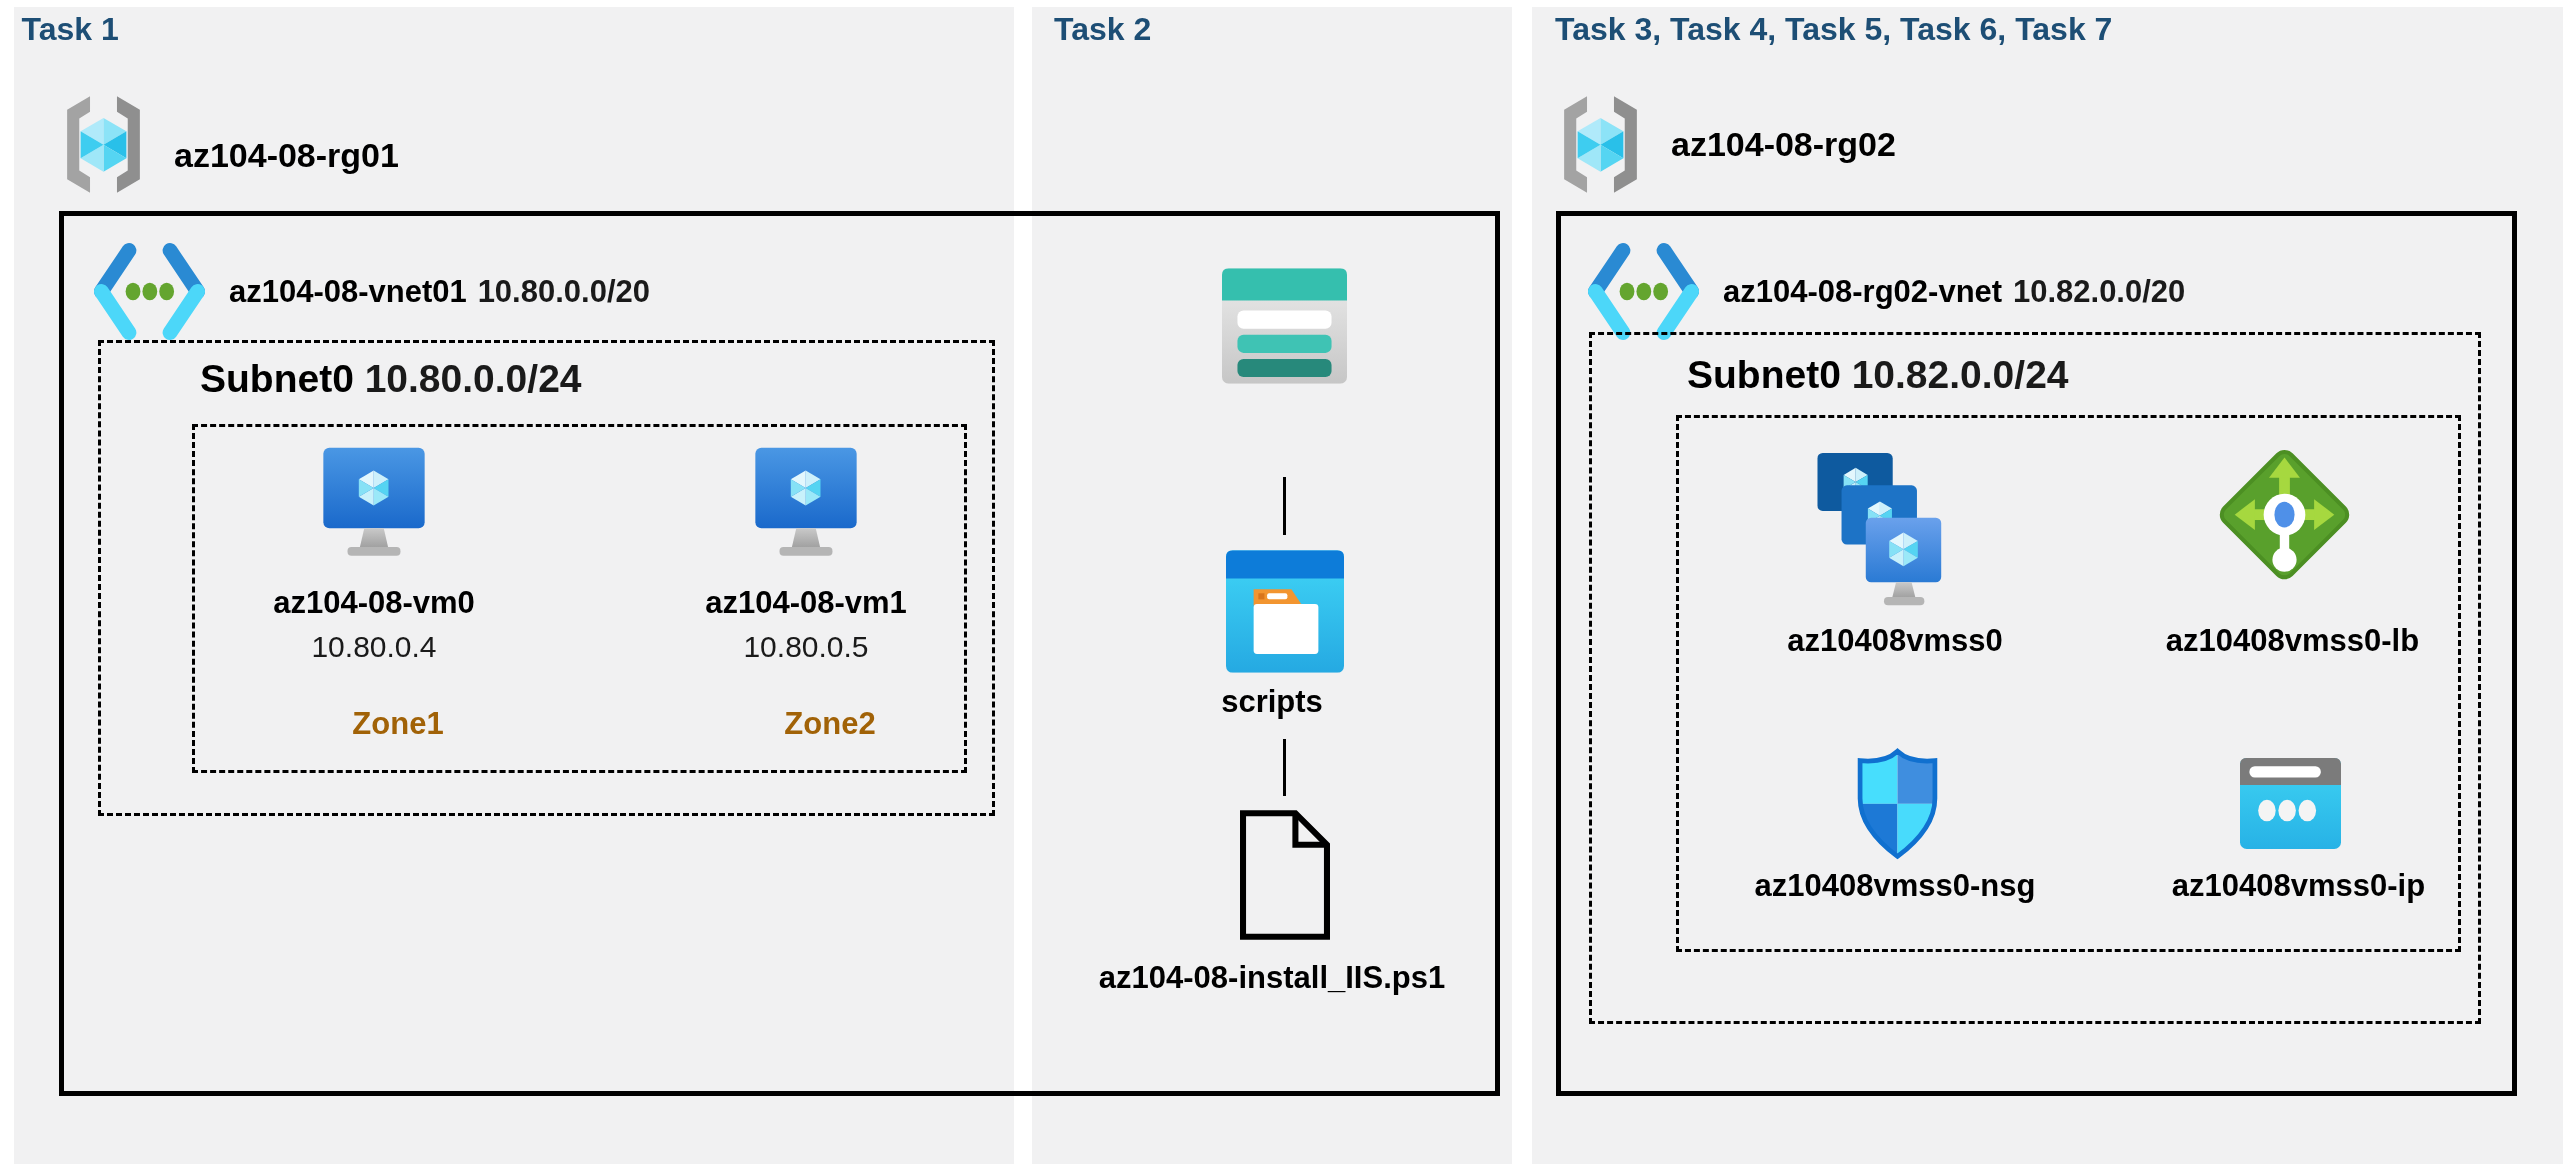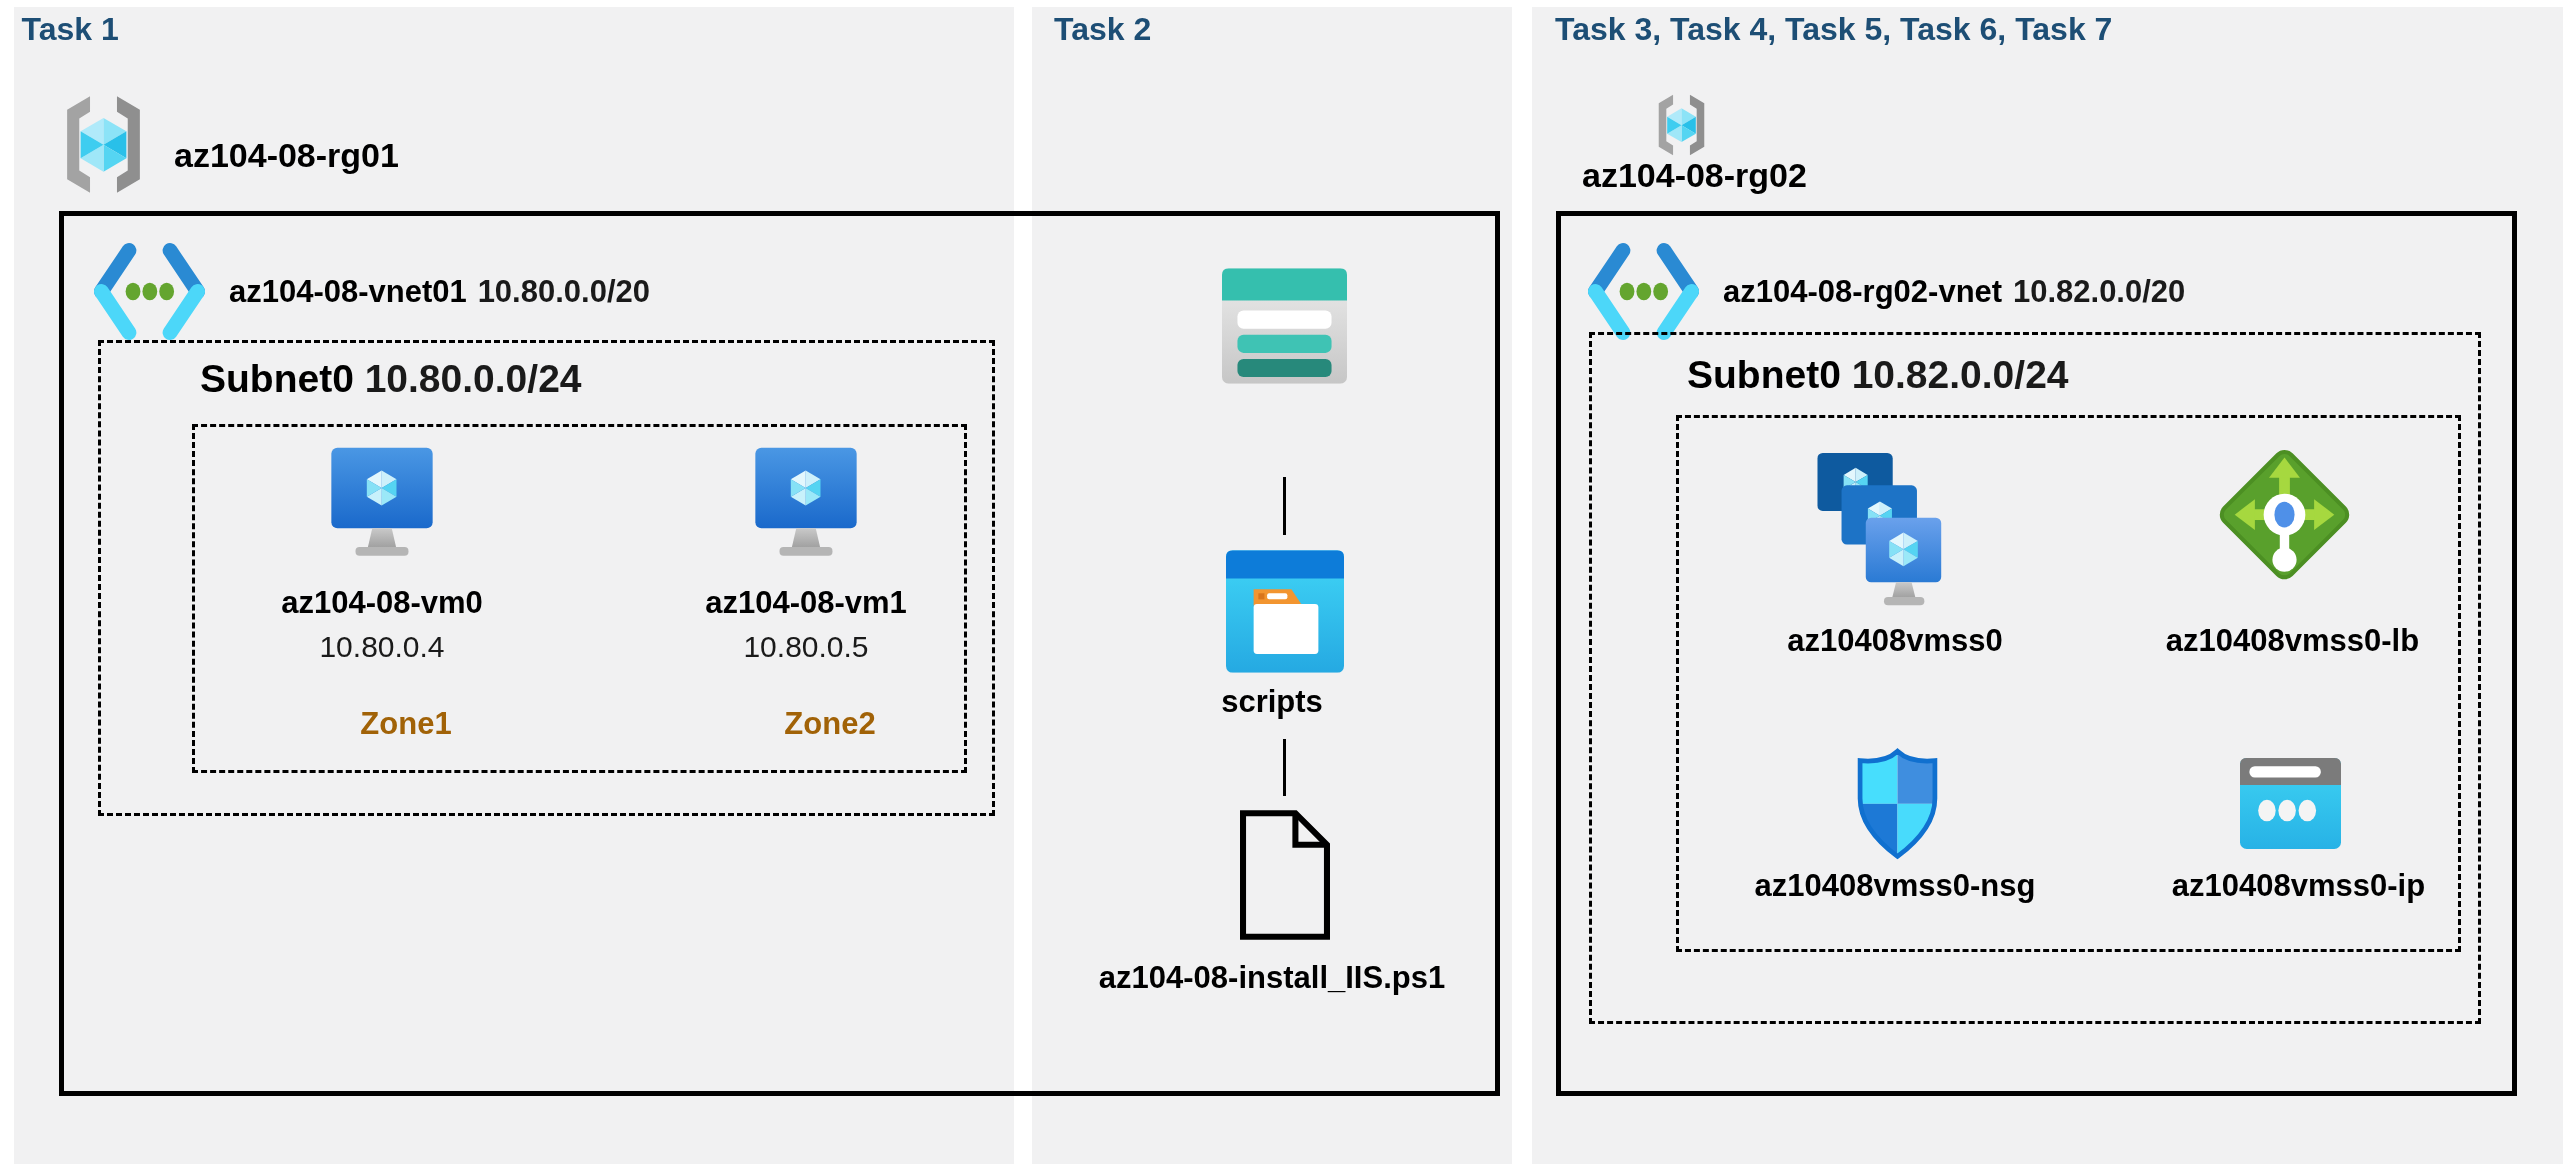--- a/index.html
+++ b/index.html
@@ -175,21 +175,21 @@
   <div class="task-title" style="left:21.6px;">Task 1</div>
   <div class="task-title" style="left:1054px;">Task 2</div>
   <div class="task-title" style="left:1555px;">Task 3, Task 4, Task 5, Task 6, Task 7</div>
 
   <div class="row" style="left:59px;top:94px;height:101px;">
     <svg width="89" height="99" viewBox="0 0 132 147">
         <use href="#sym-rg"></use>
       </svg>
     <span class="name sz50" style="margin-left:26px;margin-top:21px;">az104-08-rg01</span>
   </div>
-  <div class="row" style="left:1556px;top:94px;height:101px;flex-direction:column;">
+  <div class="row" style="left:1556px;top:94px;height:101px;">
     <svg width="89" height="99" viewBox="0 0 132 147">
         <use href="#sym-rg"></use>
       </svg>
     <span class="name sz50" style="margin-left:26px;">az104-08-rg02</span>
   </div>
 
   <div class="solid-box" style="left:59px;top:211px;width:1441px;height:885px;"></div>
   <div class="solid-box" style="left:1556px;top:211px;width:961px;height:885px;"></div>
 
   <div class="row" style="left:94px;top:241px;height:101px;">
@@ -207,21 +207,21 @@
     <span class="cidr sz46">10.82.0.0/20</span>
   </div>
 
   <div class="dash-box" style="left:98px;top:340px;width:897px;height:476px;"></div>
   <div class="row" style="left:200px;top:360px;height:38px;">
     <span class="name sz44">Subnet0</span>
     <span class="cidr sz44">10.80.0.0/24</span>
   </div>
   <div class="dash-box" style="left:192px;top:424px;width:775px;height:349px;"></div>
 
-  <div class="vm-block" style="left:264px;top:446px;justify-content:center;">
+  <div class="vm-block" style="left:256px;top:446px;justify-content:center;">
     <svg width="104" height="115" viewBox="0 0 155 170">
         <use href="#sym-vm"></use>
       </svg>
     <div class="vm-name">az104-08-vm0</div>
     <div class="vm-ip">10.80.0.4</div>
     <div class="vm-zone">Zone1</div>
   </div>
 
   <div class="vm-block" style="left:688px;top:446px;">
     <svg width="104" height="115" viewBox="0 0 155 170">

